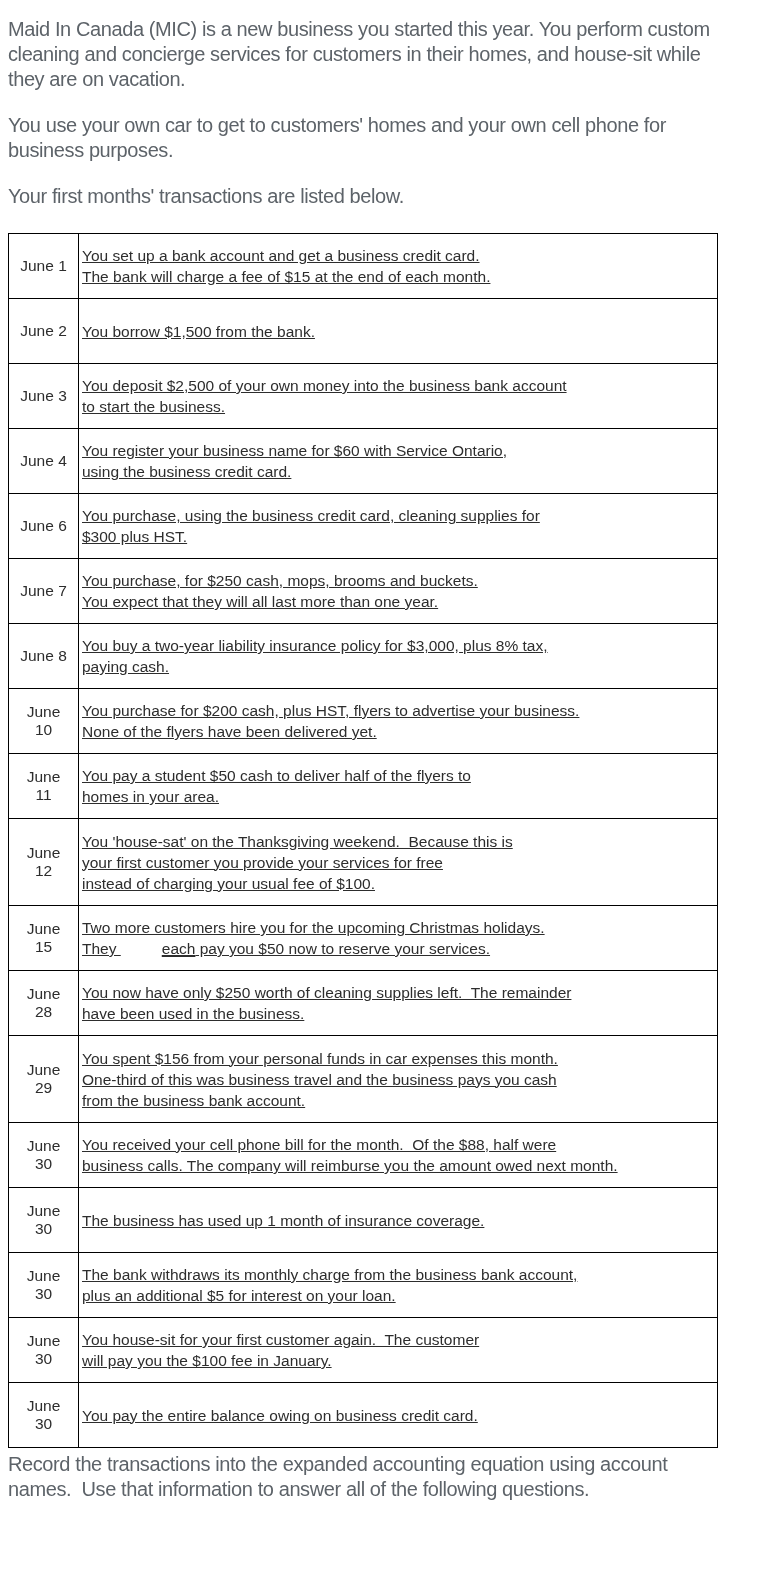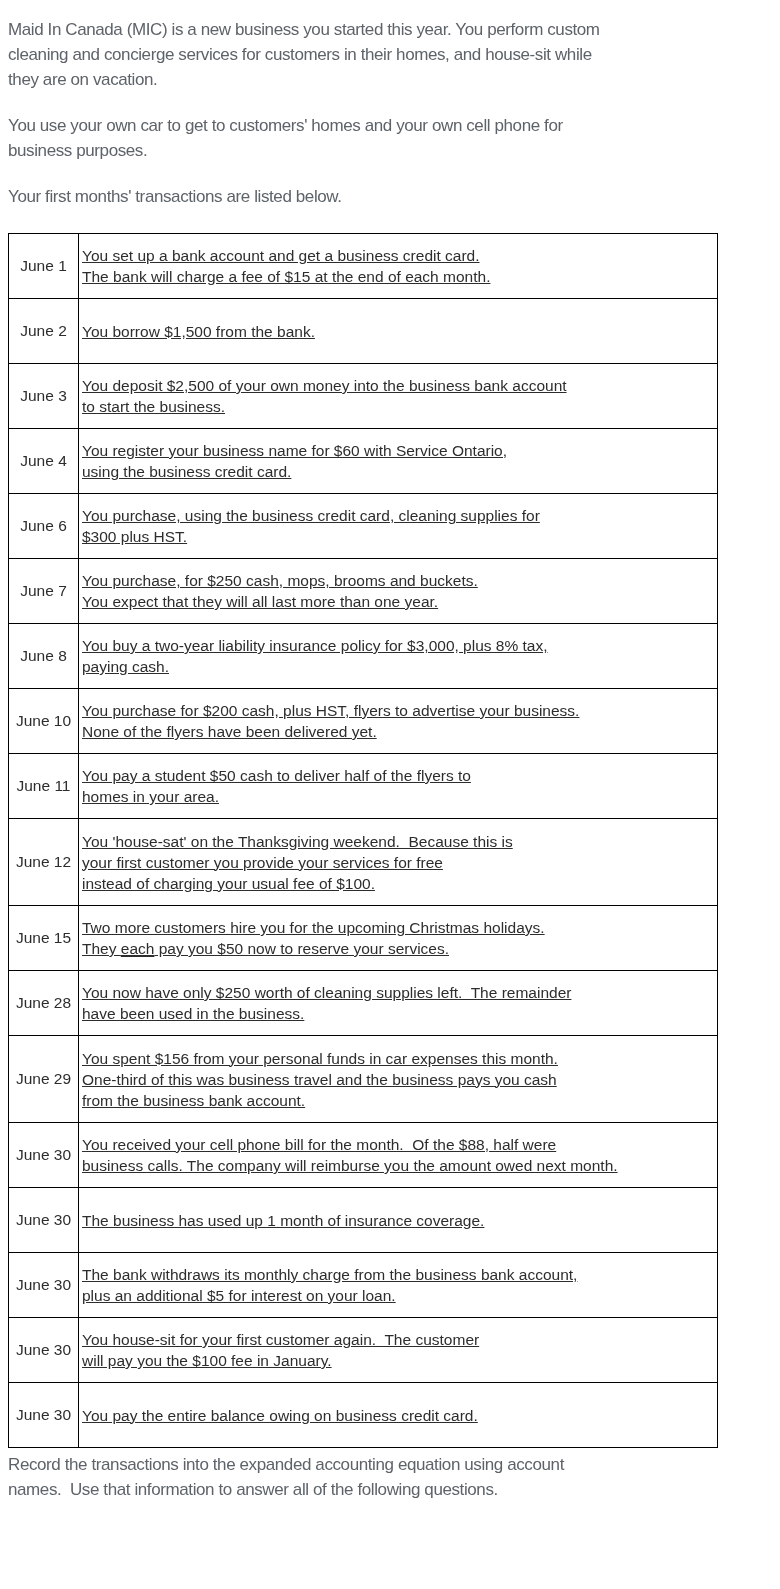--- a/index.html
+++ b/index.html
@@ -9,44 +9,44 @@
     --page-bg:#ffffff;
   }
   *{margin:0;padding:0;box-sizing:border-box;}
   html,body{background:var(--page-bg,#fff);}
   body{
     width:780px;height:1589px;overflow:hidden;
     font-family:"Liberation Sans","DejaVu Sans",sans-serif;
   }
   .page{width:780px;height:1589px;overflow:hidden;padding:17px 0 0 8px;}
   
-  .prose{color:var(--intro-text,#5d6369);font-size:17px;letter-spacing:-0.4px;}
+  .prose{color:var(--intro-text,#5d6369);font-size:20px;letter-spacing:-0.4px;}
   .prose .line{display:block;white-space:pre;overflow:hidden;width:772px;line-height:25px;}
   .para{margin:0 0 21px 0;}
   .para:last-child{margin-bottom:16px;}
   
   table.tx{
     border-collapse:collapse;
     margin-top:24px;
     width:710px;
     table-layout:fixed;
     color:var(--table-text,#2d2d2d);
     font-size:15.5px;
   }
   table.tx td{
     border:1px solid var(--border-color,#000);
     vertical-align:middle;
     overflow:hidden;
   }
   table.tx tr{height:65px;}
   table.tx tr.tall{height:87px;}
-  td.date-cell{width:70px;text-align:center;padding:0 1px;}
+  td.date-cell{width:70px;text-align:center;padding:0 10px;}
   td.desc-cell{padding:2px 2px 2px 3px;text-decoration:underline;}
   td.desc-cell .line{display:block;white-space:pre;line-height:21px;overflow:hidden;}
-  td.desc-cell u{text-underline-offset:2px;}
+  td.desc-cell u{text-underline-offset:2px;margin-left:41px;}
   .footer{margin-top:4px;}
 </style>
 </head>
 <body>
 
 <div class="page">
 
   <div class="prose intro">
     <div class="para">
         <div class="line">Maid In Canada (MIC) is a new business you started this year. You perform custom</div>

